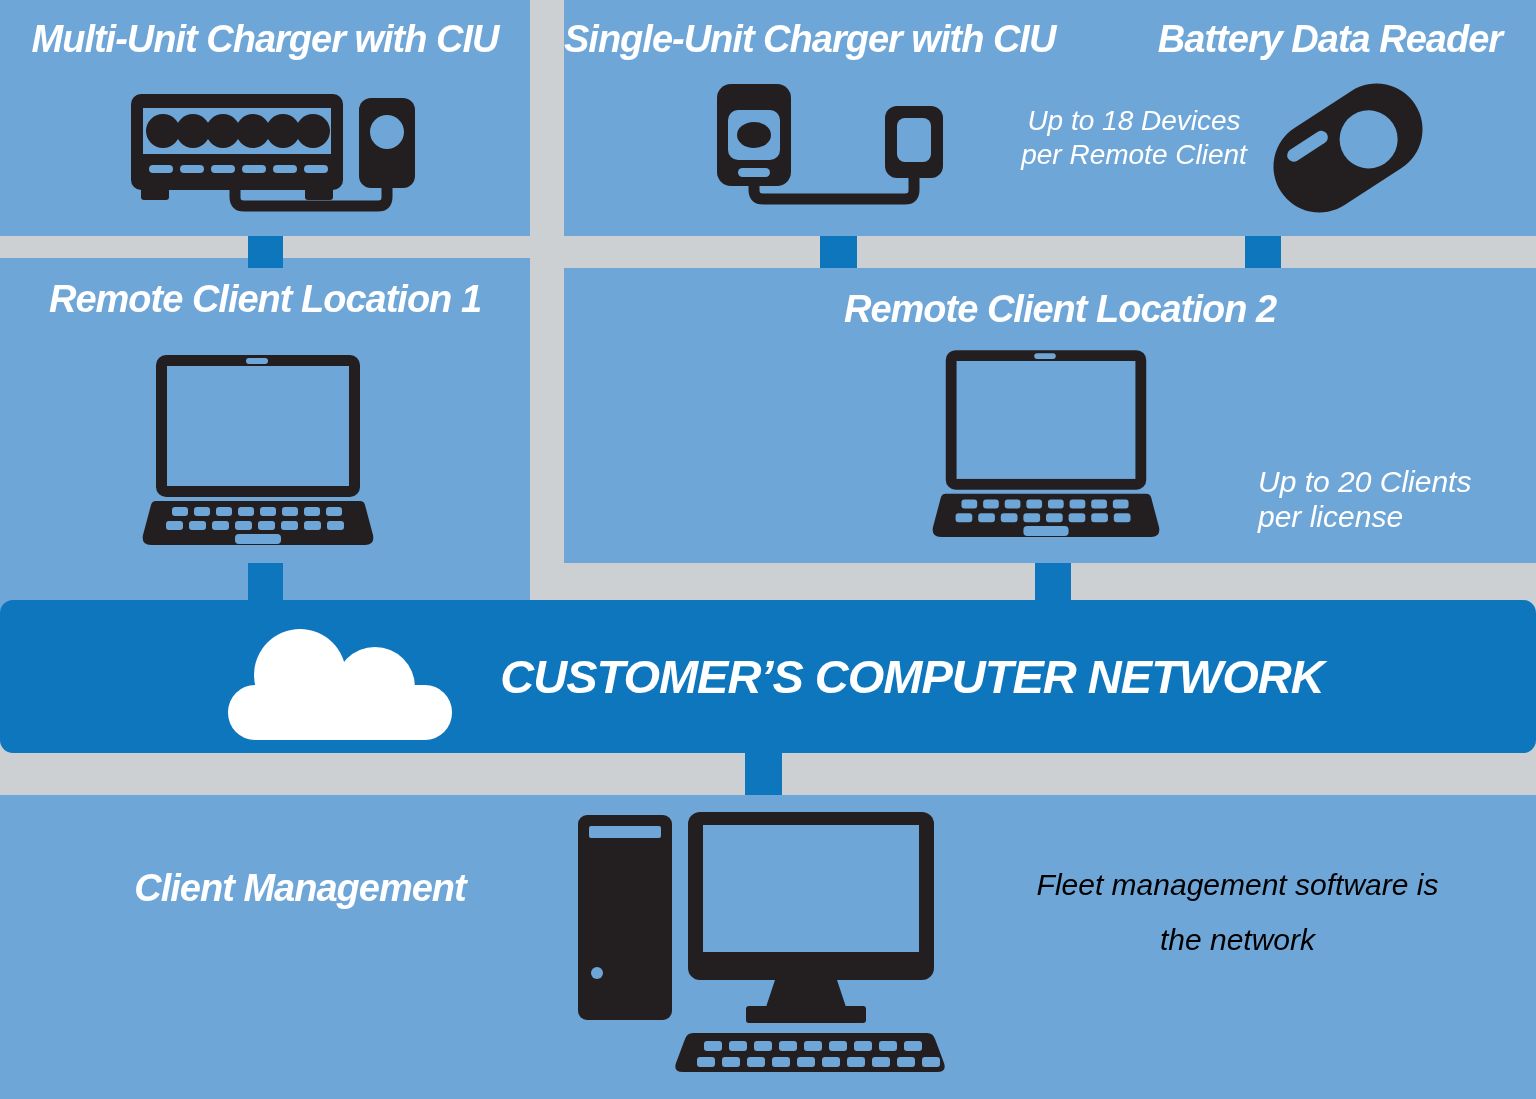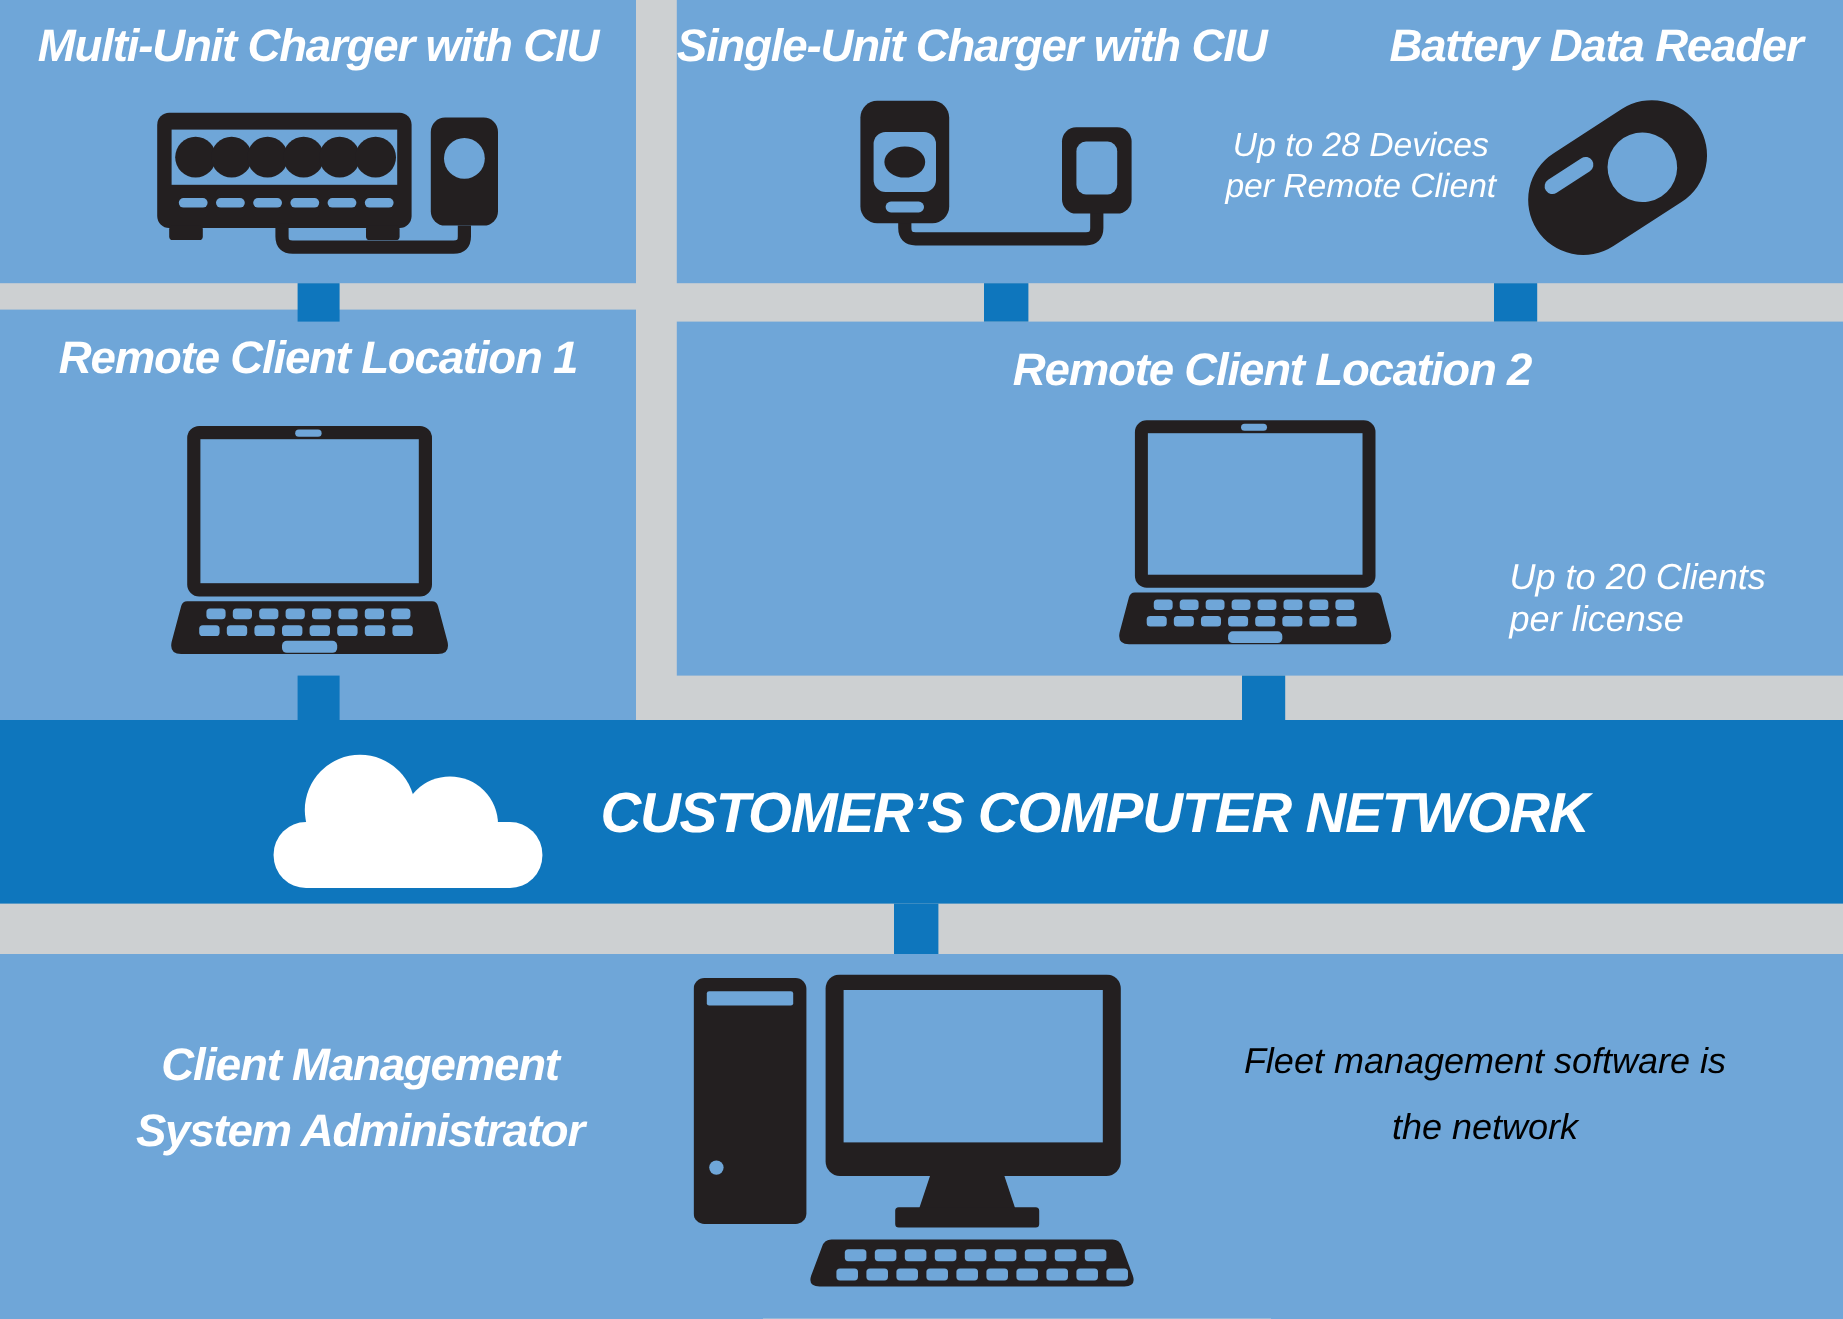--- a/index.html
+++ b/index.html
@@ -8,21 +8,21 @@
     --dblue:#0e76bd;
     --black:#231f20;
   }
   html,body{margin:0;padding:0;}
   body{background:#ffffff;font-family:"Liberation Sans","DejaVu Sans",sans-serif;}
   #stage{
     position:relative;width:1536px;height:1099px;
     background:var(--gray);overflow:hidden;font-style:italic;
   }
   .panel{position:absolute;background:var(--blue);}
-  .band{position:absolute;background:var(--dblue);}
+  .band{position:absolute;background:var(--dblue);border-radius:13px;}
   .connector{position:absolute;background:var(--dblue);}
   .ptitle{
     position:absolute;color:#fff;font-weight:bold;
     font-size:38px;letter-spacing:-1px;text-align:center;
     white-space:nowrap;line-height:1.05;
   }
   .note{
     position:absolute;color:#fff;font-weight:normal;
     font-size:28px;letter-spacing:0;line-height:34px;text-align:center;
   }
@@ -75,21 +75,21 @@
       <rect x="234" y="10" width="56" height="90" rx="12" fill="#231f20"></rect>
       <circle cx="262" cy="44" r="17" fill="#6fa6d8"></circle>
     </svg>
   </div>
 
   <div class="panel" id="p-single" style="left:564px;top:0;width:972px;height:236px;">
     <div class="ptitle" style="left:560px;top:20px;width:412px;">Battery Data Reader</div>
     <div class="ptitle" style="left:0;top:20px;width:420px;">Single-Unit Charger with CIU</div>
 
     <div class="note" id="note-25">
-      <div>Up to 28 Devices</div>
+      <div>Up to 18 Devices</div>
       <div>per Remote Client</div>
     </div>
 
     <svg class="icon" style="left:149px;top:80px;width:235px;height:128px;" viewBox="0 0 235 128">
       <path d="M41 100 V110 Q41 119 50 119 H192 Q201 119 201 110 V94" stroke="#231f20" stroke-width="11" fill="none"></path>
       <rect x="4" y="4" width="74" height="102" rx="14" fill="#231f20"></rect>
       <rect x="15" y="30" width="52" height="50" rx="10" fill="#6fa6d8"></rect>
       <ellipse cx="41" cy="55" rx="17" ry="13" fill="#231f20"></ellipse>
       <rect x="25" y="88" width="32" height="9" rx="4.5" fill="#6fa6d8"></rect>
       <rect x="172" y="26" width="58" height="72" rx="12" fill="#231f20"></rect>
@@ -176,21 +176,20 @@
         <circle cx="150" cy="62" r="40"></circle>
         <rect x="3" y="60" width="224" height="55" rx="27"></rect>
       </g>
     </svg>
     <div id="band-title">CUSTOMER’S COMPUTER NETWORK</div>
   </div>
 
   <div class="panel" id="p-admin" style="left:0;top:795px;width:1536px;height:304px;">
     <div id="admin-title">
       <div>Client Management</div>
-      <div>System Administrator</div>
     </div>
 
     <svg class="icon" style="left:578px;top:17px;width:372px;height:263px;" viewBox="0 0 372 263">
       <rect x="0" y="3" width="94" height="205" rx="9" fill="#231f20"></rect>
       <rect x="11" y="14" width="72" height="12" rx="2" fill="#6fa6d8"></rect>
       <circle cx="19" cy="161" r="6" fill="#6fa6d8"></circle>
       <rect x="110" y="0" width="246" height="168" rx="12" fill="#231f20"></rect>
       <rect x="125" y="13" width="216" height="127" fill="#6fa6d8"></rect>
       <path d="M197 168 L259 168 L269 198 L187 198 Z" fill="#231f20"></path>
       <rect x="168" y="194" width="120" height="17" rx="3" fill="#231f20"></rect>

